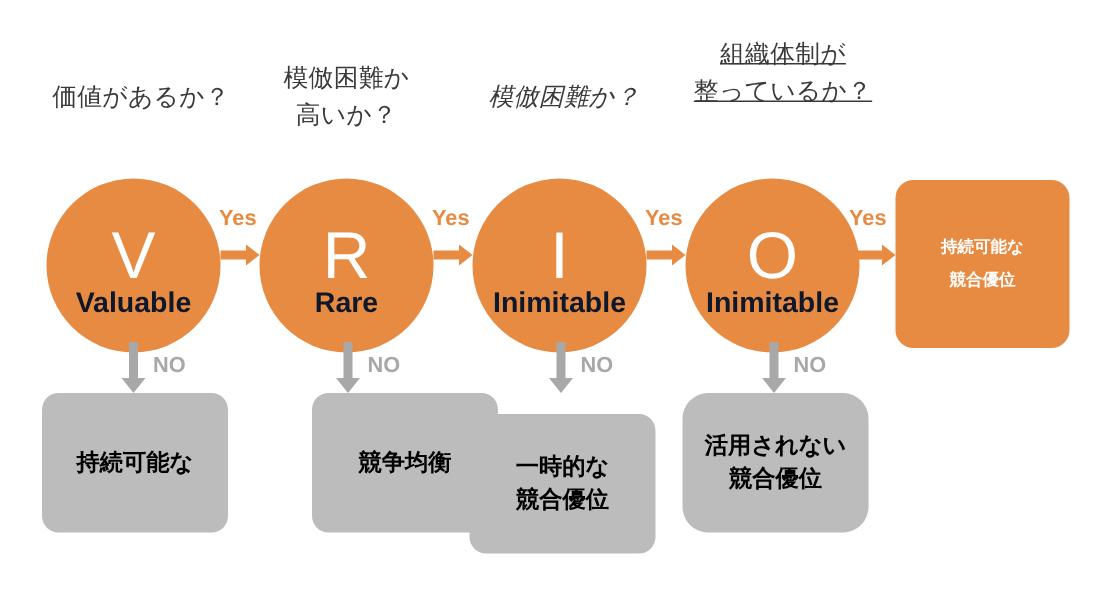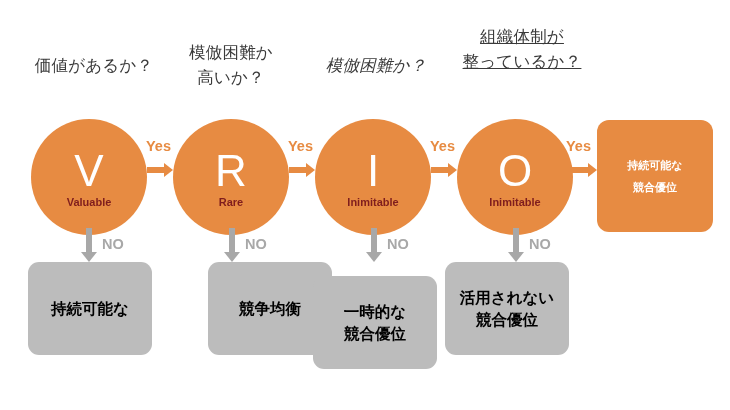--- a/index.html
+++ b/index.html
@@ -43,24 +43,24 @@
     justify-content: center;
   }
   .vrio-letter {
     font-size: 44px;
     font-weight: 300;
     line-height: 42px;
     color: #ffffff;
     margin-top: 6px;
   }
   .vrio-label {
-    font-size: 11px;
+    font-size: 19px;
     font-weight: bold;
     line-height: 17px;
-    color: #7f1d1d;
+    color: #0f172a;
     margin-top: 2px;
   }
 
   
   .yes-label {
     position: absolute;
     color: #e78b42;
     font-size: 14.5px;
     font-weight: bold;
     line-height: 15px;
@@ -236,19 +236,19 @@
   <div class="no-label" style="left:387px; top:237px;">NO</div>
   <div class="no-label" style="left:529px; top:237px;">NO</div>
 
   <div class="gray-box" style="left:28px; top:262px;">持続可能な</div>
 
   <div class="gray-box" style="left:170px; top:262px;margin-left:38px;">競争均衡</div>
 
   <div class="gray-box" style="left:313px; top:276px;">一時的な
 競合優位</div>
 
-  <div class="gray-box" style="left:445px; top:262px;">活用されない
+  <div class="gray-box" style="left:455px; top:262px;border-radius:17px;">活用されない
 競合優位</div>
 
   <div class="final-box">持続可能な
 競合優位</div>
 
 </div>
 
 </body></html>

